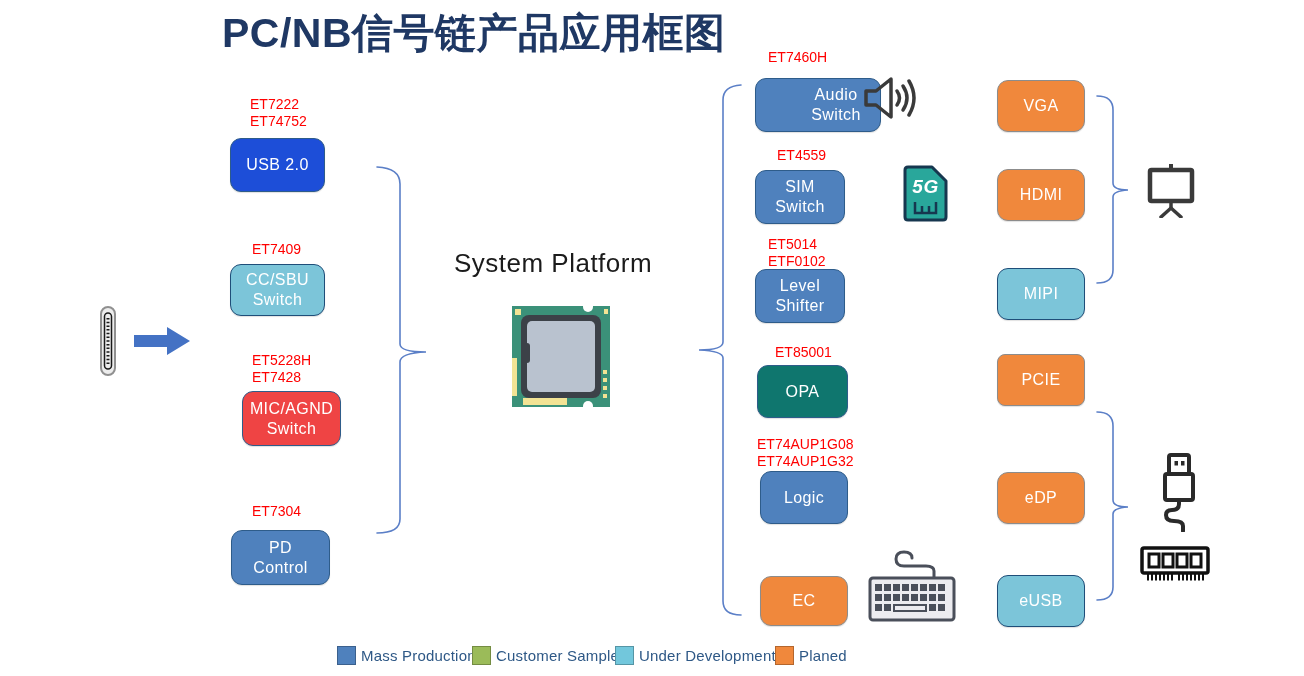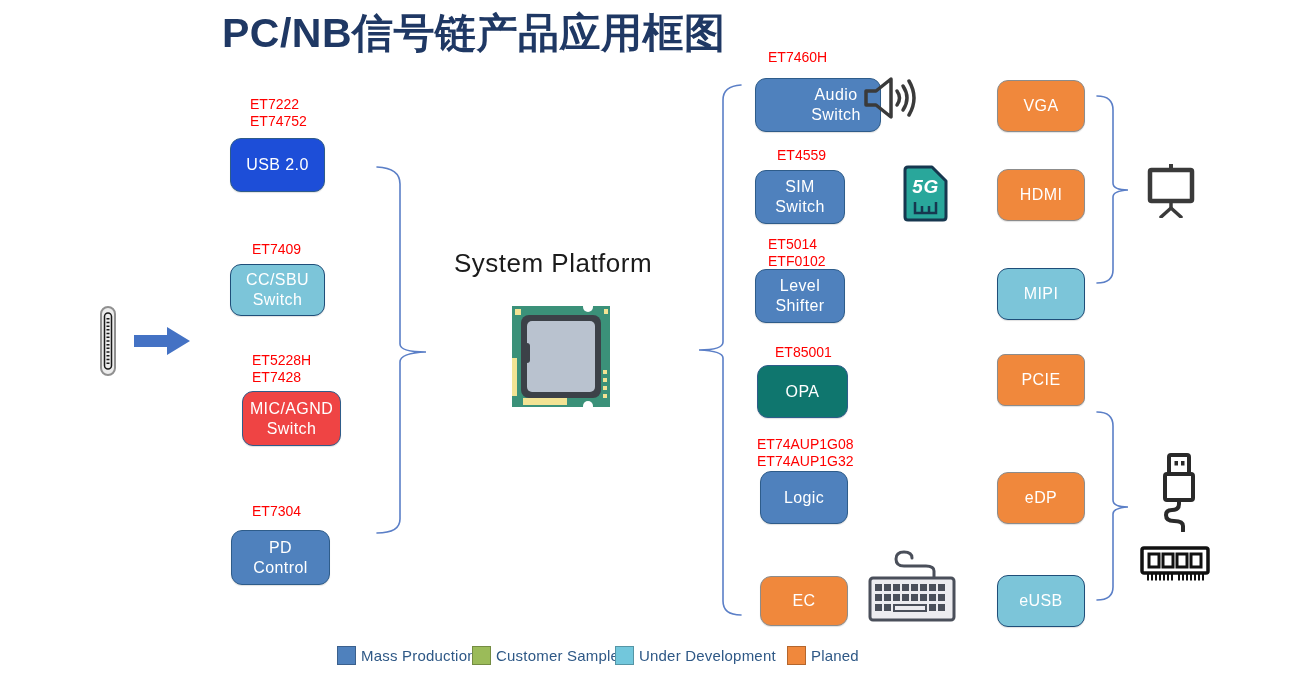--- a/index.html
+++ b/index.html
@@ -251,18 +251,18 @@
     <span class="lg-label">Mass Production</span>
   </div>
   <div class="legend-item" style="left:472px;">
     <span class="sw" style="background: rgb(155, 187, 89);"></span>
     <span class="lg-label">Customer Sample</span>
   </div>
   <div class="legend-item" style="left:615px;">
     <span class="sw" style="background: rgb(114, 199, 220);"></span>
     <span class="lg-label">Under Development</span>
   </div>
-  <div class="legend-item" style="left:775px;padding-left:12px;">
+  <div class="legend-item" style="left:775px;">
     <span class="sw" style="background: rgb(240, 136, 60);"></span>
     <span class="lg-label">Planed</span>
   </div>
 
 </div>
 
 </body></html>

